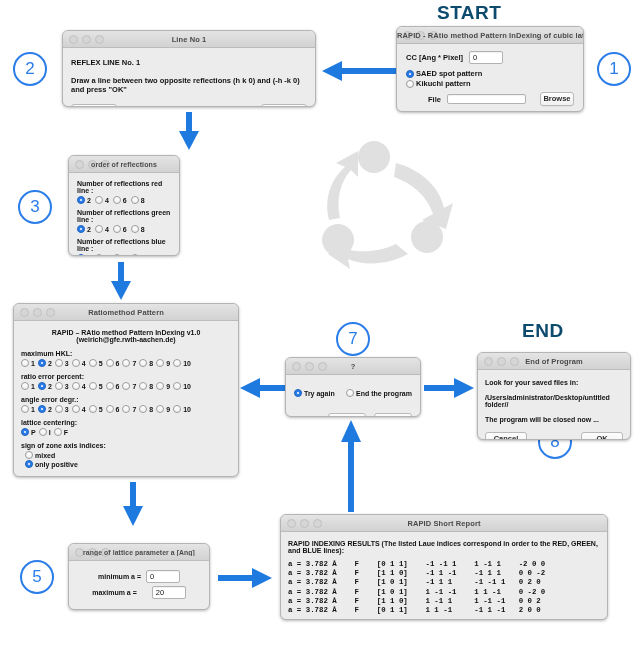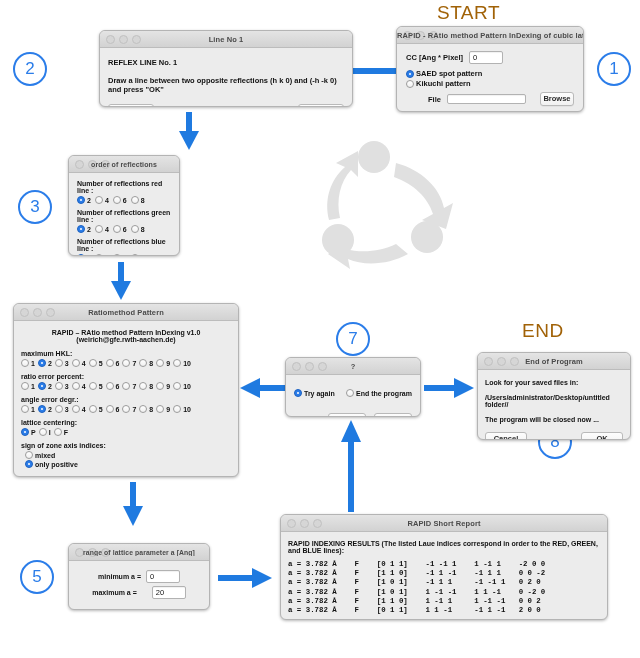--- a/index.html
+++ b/index.html
@@ -76,21 +76,21 @@
     font-size:17px;font-weight:400;
     display:flex;align-items:center;justify-content:center;
     font-family:"Liberation Sans", sans-serif;
     background:transparent;
   }
   .step.big{width:44px;height:44px;font-size:25px;border-width:3px;}
 
   
   .arrow{position:absolute;}
   .bigtxt{
-    position:absolute;color:#a16207;font-weight:normal;
+    position:absolute;color:#0c4a6e;font-weight:bold;
     font-size:19px;letter-spacing:.5px;
   }
   .cycle{position:absolute;left:300px;top:132px;width:180px;height:155px;opacity:1;}
   .mono{font-family:"Liberation Mono", monospace;font-size:7.4px;font-weight:bold;color:#111;white-space:pre;line-height:9.2px;}
 </style>
 </head>
 <body>
 
 <div class="bigtxt" style="left:437px;top:2px;">START</div>
 <div class="bigtxt" style="left:522px;top:320px;">END</div>
@@ -176,21 +176,21 @@
     </div>
     <div style="display:flex;align-items:center;margin-top:4px;">
       <span class="lbl" style="margin-left:22px;">File</span>
       <span class="txtfield" style="width:84px;margin-left:6px;height:10px;"></span>
       <span class="btn" style="min-width:32px;margin-left:14px;">Browse</span>
     </div>
 
   </div>
 </div>
 
-<div class="win" style="left:62px;top:30px;width:252px;height:75px;margin-left:37px;">
+<div class="win" style="left:62px;top:30px;width:252px;height:75px;">
   <div class="titlebar">
     <div class="lights">
       <span class="lt"></span>
       <span class="lt"></span>
       <span class="lt"></span>
     </div>
     <div class="wtitle">Line No 1</div>
   </div>
   <div class="body" style="padding:10px 8px 6px 8px;">
     <div class="lbl">REFLEX LINE No. 1</div>

